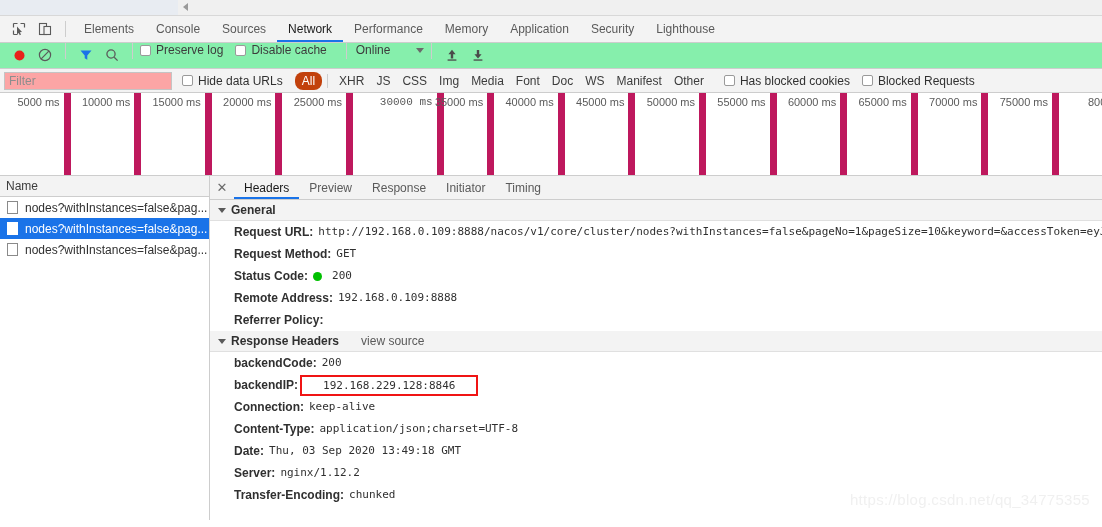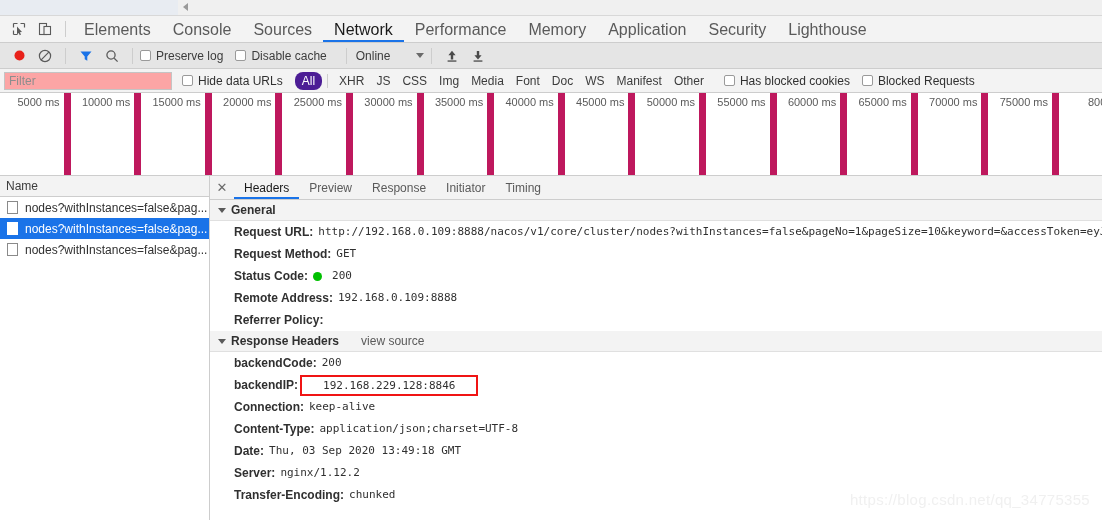--- a/index.html
+++ b/index.html
@@ -51,36 +51,36 @@
   }
   .tb-sep {
     width: 1px; height: 16px;
     background: #cdcdcd;
     margin: 0 7px;
   }
   .tab {
     padding: 0 11px;
     height: 26px;
     line-height: 27px;
-    font-size: 16px;
+    font-size: 12px;
     color: #5a5a5a;
     cursor: pointer;
     white-space: nowrap;
   }
   .tab.active {
     color: #1a1a1a;
     box-shadow: inset 0 -2px 0 #1a73e8;
   }
   
   .ctrlrow {
     height: 26px;
-    background: #e5e5e5;
+    background: #86efac;
     border-bottom: 1px solid #cdcdcd;
     display: flex;
-    align-items: center;
+    align-items: flex-start;
     padding-left: 6px;
     box-sizing: border-box;
     font-size: 12px;
     color: #3c3c3c;
   }
   .cb-wrap {
     display: flex; align-items: center;
     margin-right: 12px;
     cursor: pointer;
     white-space: nowrap;
@@ -130,21 +130,21 @@
   }
   .filter-input::placeholder { color: #8d8d8d; }
   .ftype {
     padding: 0 6px;
     color: #3c3c3c;
     cursor: pointer;
     white-space: nowrap;
     line-height: 16px;
   }
   .ftype.sel {
-    background: #4c1d95;
+    background: #c2410c;
     color: #fff;
     border-radius: 8px;
     padding: 1px 7px;
   }
   .vsep { width: 1px; height: 14px; background: #cdcdcd; margin: 0 5px; }
   
   .overview {
     height: 82px;
     background: #fff;
     border-bottom: 1px solid #cdcdcd;
@@ -438,21 +438,21 @@
     </div>
     <div class="tick" style="left: 141.2px; width: 70.6px;">
       <span>15000 ms</span>
     </div>
     <div class="tick" style="left: 211.8px; width: 70.6px;">
       <span>20000 ms</span>
     </div>
     <div class="tick" style="left: 282.4px; width: 70.6px;">
       <span>25000 ms</span>
     </div>
-    <div class="tick" style="left: 353px; width: 70.6px;">
+    <div class="tick" style="left: 373px; width: 70.6px; font-family: Liberation Mono, monospace;">
       <span>30000 ms</span>
     </div>
     <div class="tick" style="left: 423.6px; width: 70.6px;">
       <span>35000 ms</span>
     </div>
     <div class="tick" style="left: 494.2px; width: 70.6px;">
       <span>40000 ms</span>
     </div>
     <div class="tick" style="left: 564.8px; width: 70.6px;">
       <span>45000 ms</span>

